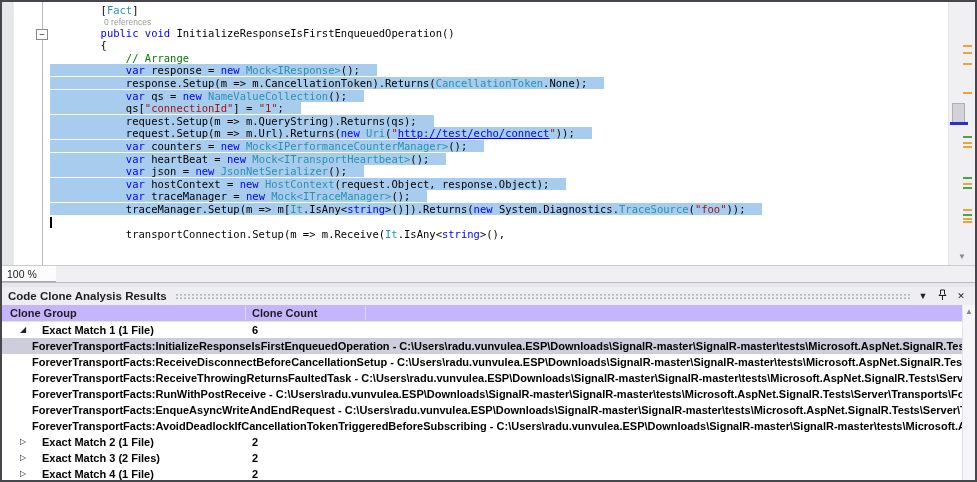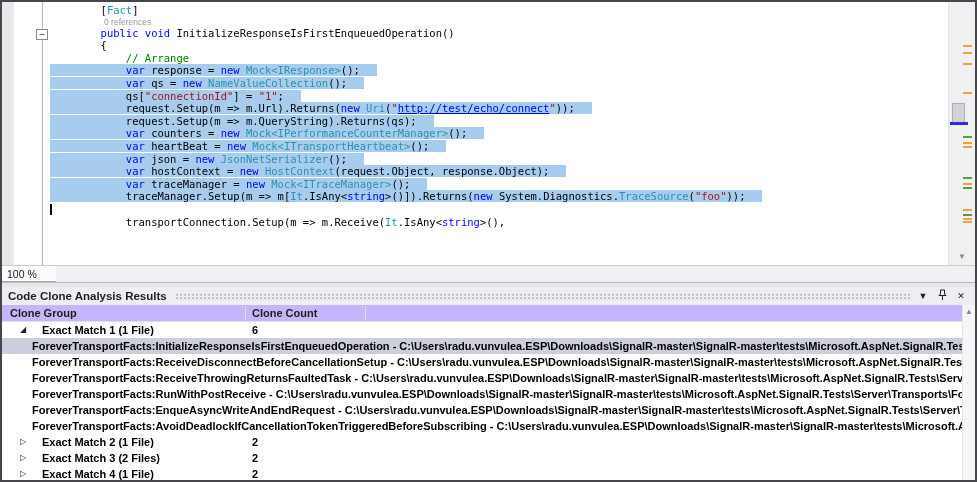--- a/index.html
+++ b/index.html
@@ -79,24 +79,25 @@
     <div id="bp-margin"></div>
     <div id="fold-line"></div>
     <div id="fold-box">−</div>
     <div id="code">
         <div class="cl"><span><span class="tok-p">        [</span><span class="tok-t">Fact</span><span class="tok-p">]</span></span></div>
         <div class="cl lens">0 references</div>
         <div class="cl"><span><span class="tok-p">        </span><span class="tok-k">public</span><span class="tok-p"> </span><span class="tok-k">void</span><span class="tok-p"> InitializeResponseIsFirstEnqueuedOperation()</span></span></div>
         <div class="cl"><span><span class="tok-p">        {</span></span></div>
         <div class="cl"><span><span class="tok-p">            </span><span class="tok-c">// Arrange</span></span></div>
         <div class="cl"><span class="sel"><span class="tok-p">            </span><span class="tok-k">var</span><span class="tok-p"> response = </span><span class="tok-k">new</span><span class="tok-p"> </span><span class="tok-t">Mock&lt;IResponse&gt;</span><span class="tok-p">();</span></span></div>
+        <div class="cl"><span class="sel"><span class="tok-p">            response.Setup(m =&gt; m.CancellationToken).Returns(</span><span class="tok-t">CancellationToken</span><span class="tok-p">.None);</span></span></div>
         <div class="cl"><span class="sel"><span class="tok-p">            </span><span class="tok-k">var</span><span class="tok-p"> qs = </span><span class="tok-k">new</span><span class="tok-p"> </span><span class="tok-t">NameValueCollection</span><span class="tok-p">();</span></span></div>
         <div class="cl"><span class="sel"><span class="tok-p">            qs[</span><span class="tok-s">"connectionId"</span><span class="tok-p">] = </span><span class="tok-s">"1"</span><span class="tok-p">;</span></span></div>
+        <div class="cl"><span class="sel"><span class="tok-p">            request.Setup(m =&gt; m.QueryString).Returns(qs);</span></span></div>
         <div class="cl"><span class="sel"><span class="tok-p">            request.Setup(m =&gt; m.Url).Returns(</span><span class="tok-k">new</span><span class="tok-p"> </span><span class="tok-t">Uri</span><span class="tok-p">(</span><span class="tok-s">"</span><span class="tok-u">http://test/echo/connect</span><span class="tok-s">"</span><span class="tok-p">));</span></span></div>
-        <div class="cl"><span class="sel"><span class="tok-p">            request.Setup(m =&gt; m.QueryString).Returns(qs);</span></span></div>
         <div class="cl"><span class="sel"><span class="tok-p">            </span><span class="tok-k">var</span><span class="tok-p"> counters = </span><span class="tok-k">new</span><span class="tok-p"> </span><span class="tok-t">Mock&lt;IPerformanceCounterManager&gt;</span><span class="tok-p">();</span></span></div>
         <div class="cl"><span class="sel"><span class="tok-p">            </span><span class="tok-k">var</span><span class="tok-p"> heartBeat = </span><span class="tok-k">new</span><span class="tok-p"> </span><span class="tok-t">Mock&lt;ITransportHeartbeat&gt;</span><span class="tok-p">();</span></span></div>
         <div class="cl"><span class="sel"><span class="tok-p">            </span><span class="tok-k">var</span><span class="tok-p"> json = </span><span class="tok-k">new</span><span class="tok-p"> </span><span class="tok-t">JsonNetSerializer</span><span class="tok-p">();</span></span></div>
         <div class="cl"><span class="sel"><span class="tok-p">            </span><span class="tok-k">var</span><span class="tok-p"> hostContext = </span><span class="tok-k">new</span><span class="tok-p"> </span><span class="tok-t">HostContext</span><span class="tok-p">(request.Object, response.Object);</span></span></div>
         <div class="cl"><span class="sel"><span class="tok-p">            </span><span class="tok-k">var</span><span class="tok-p"> traceManager = </span><span class="tok-k">new</span><span class="tok-p"> </span><span class="tok-t">Mock&lt;ITraceManager&gt;</span><span class="tok-p">();</span></span></div>
         <div class="cl"><span class="sel"><span class="tok-p">            traceManager.Setup(m =&gt; m[</span><span class="tok-t">It</span><span class="tok-p">.IsAny&lt;</span><span class="tok-k">string</span><span class="tok-p">&gt;()]).Returns(</span><span class="tok-k">new</span><span class="tok-p"> System.Diagnostics.</span><span class="tok-t">TraceSource</span><span class="tok-p">(</span><span class="tok-s">"foo"</span><span class="tok-p">));</span></span></div>
         <div class="cl"><span></span><span class="caret"></span></div>
         <div class="cl"><span><span class="tok-p">            transportConnection.Setup(m =&gt; m.Receive(</span><span class="tok-t">It</span><span class="tok-p">.IsAny&lt;</span><span class="tok-k">string</span><span class="tok-p">&gt;(),</span></span></div>
       </div>
 

